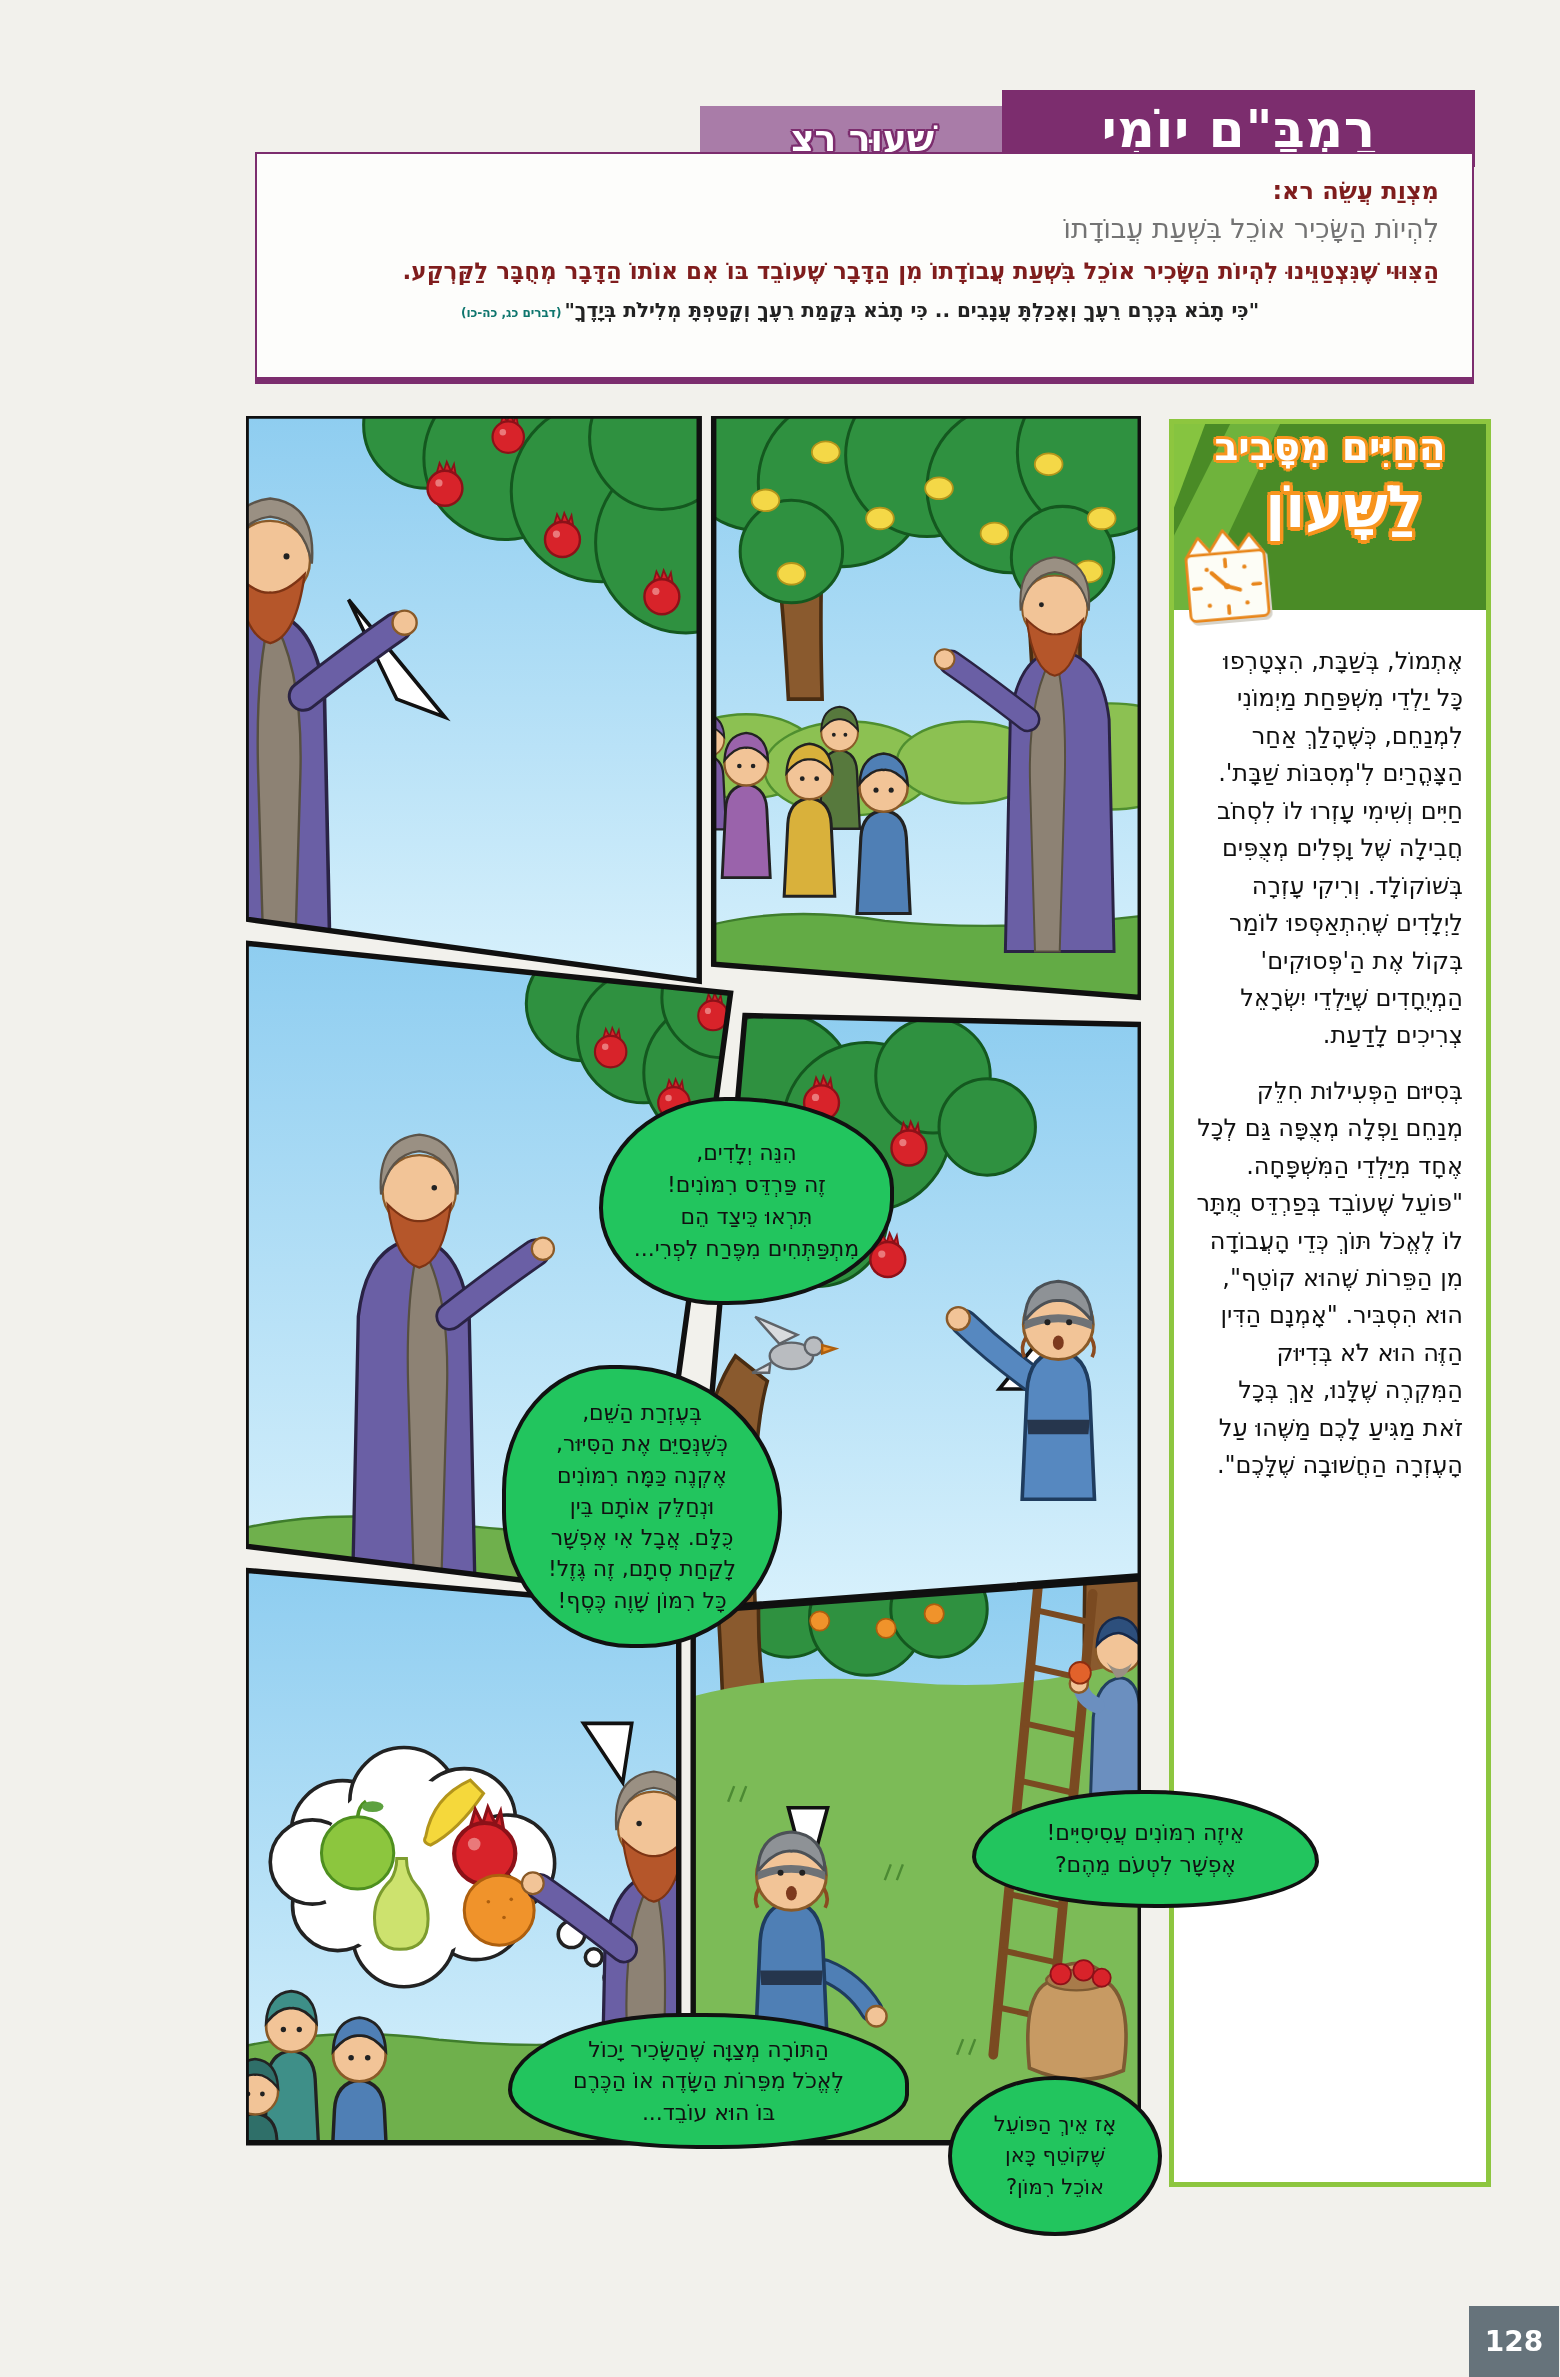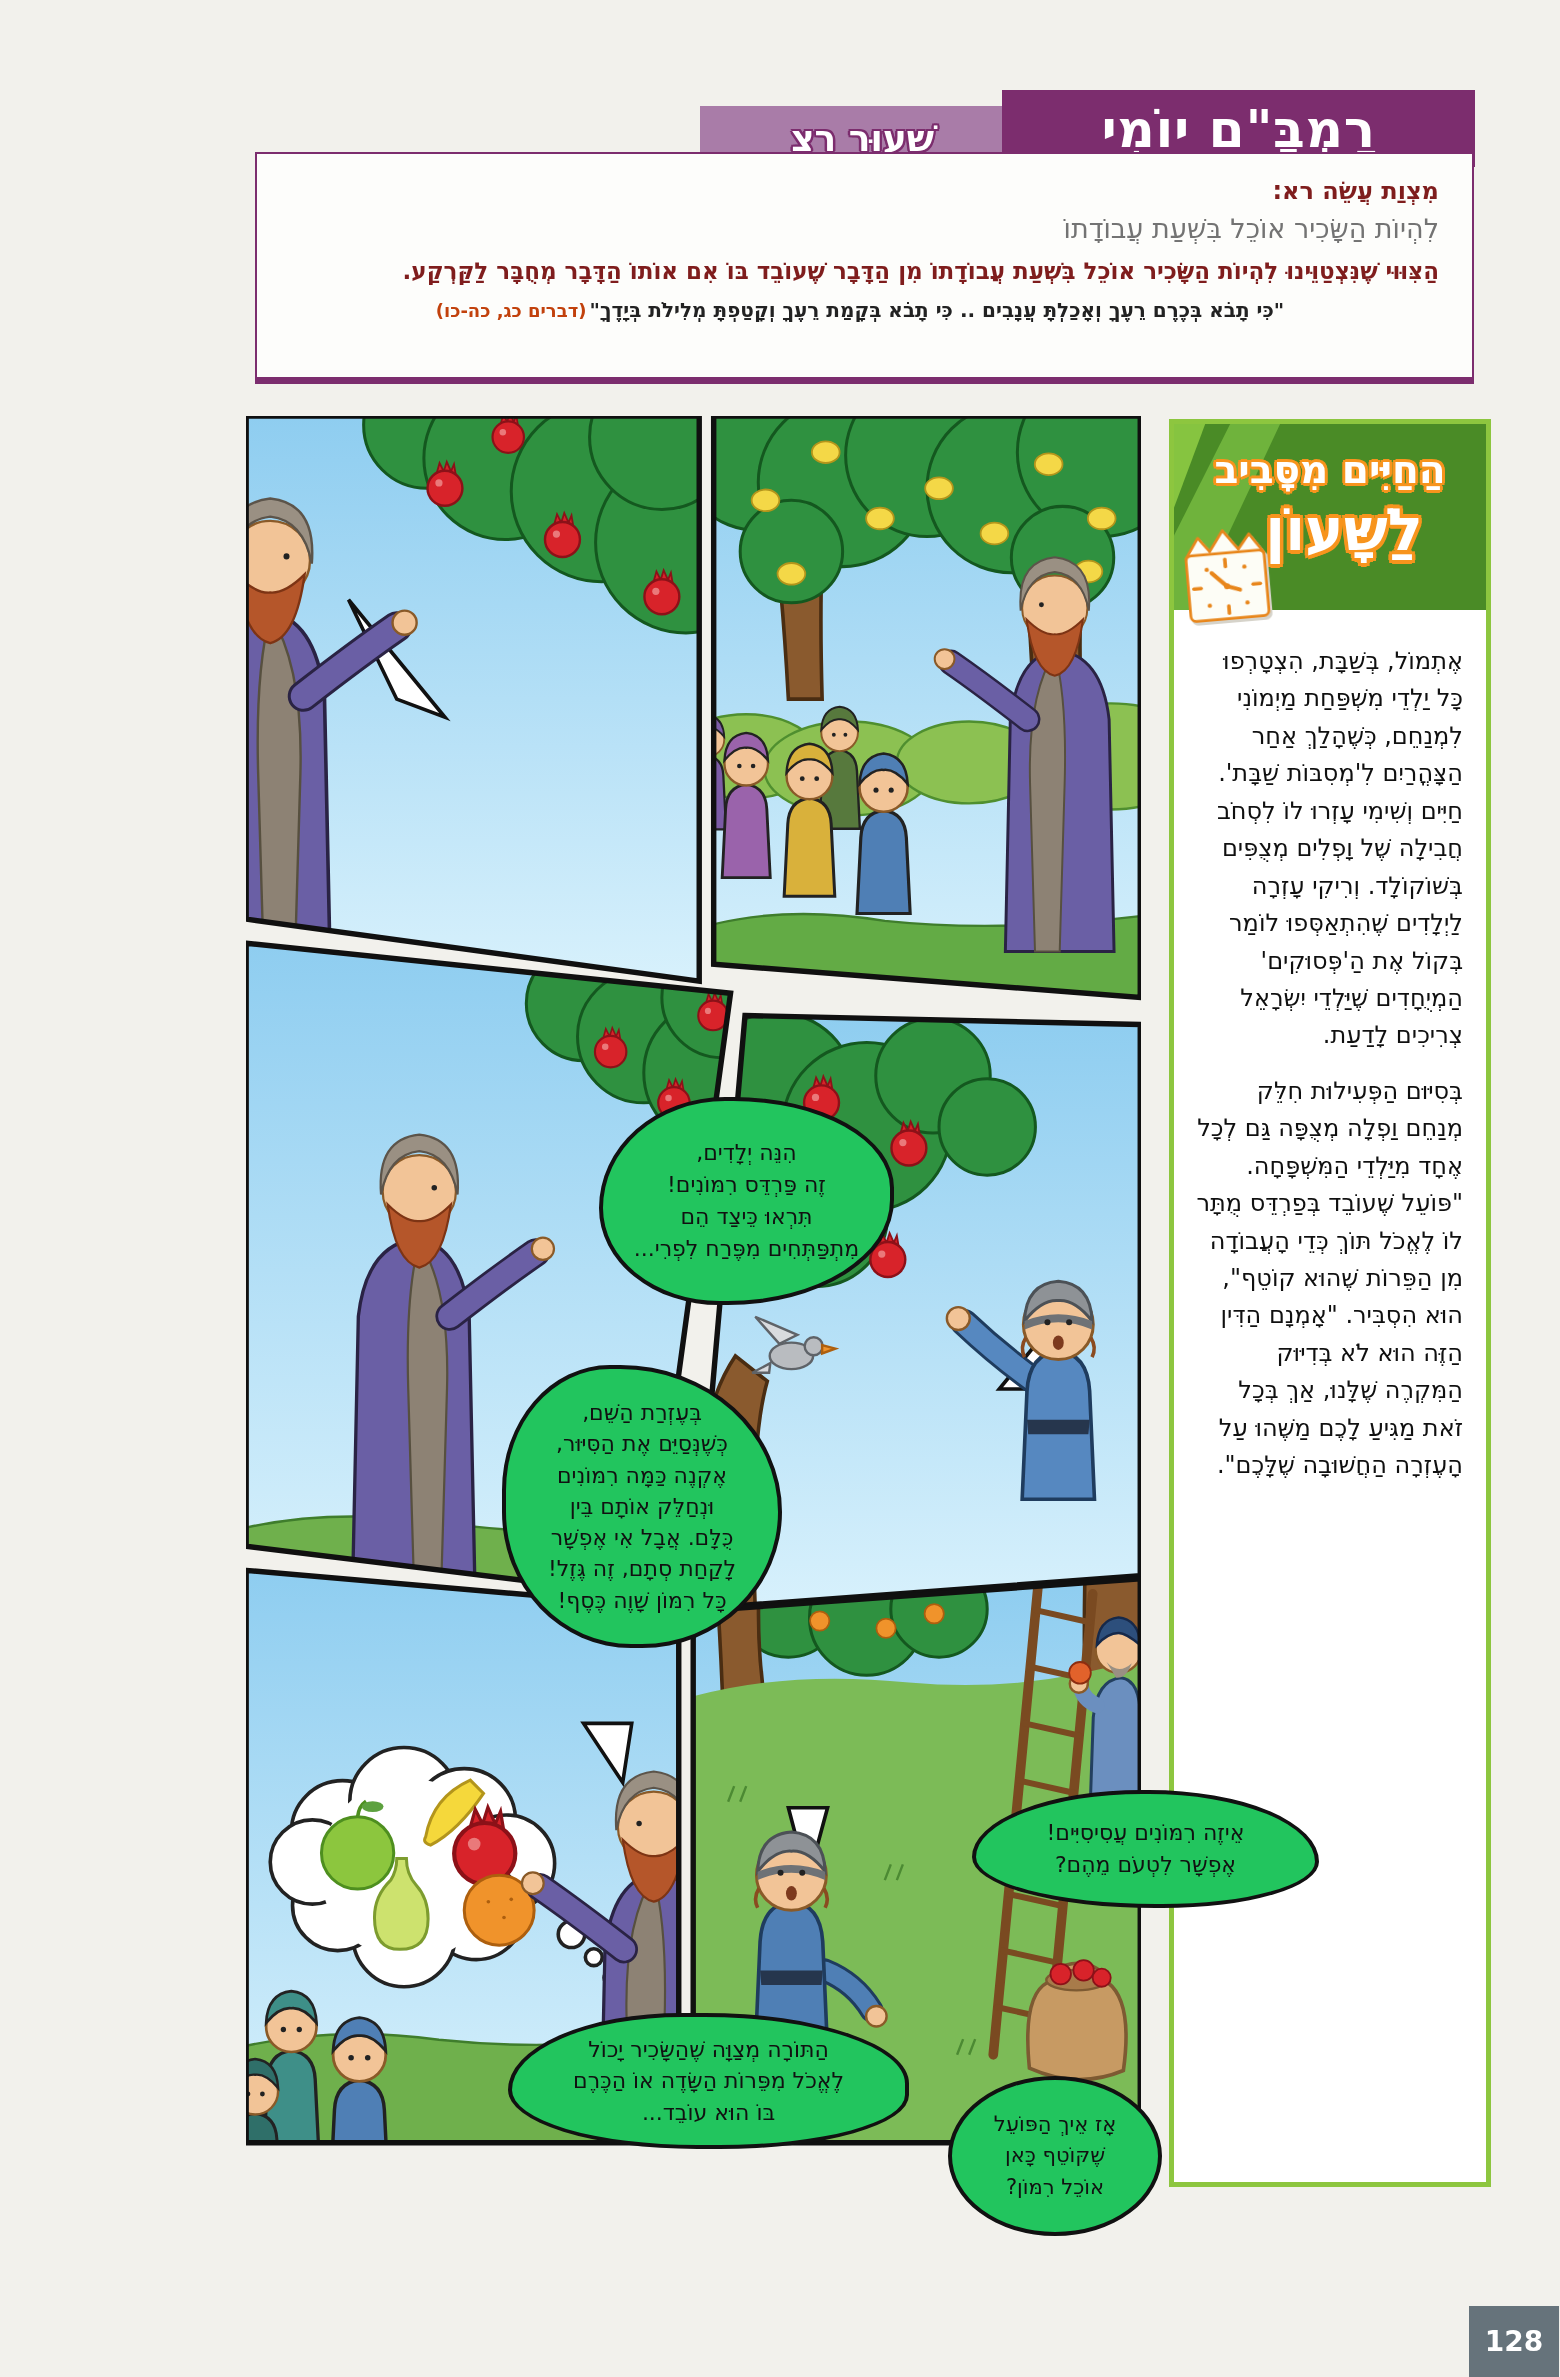--- a/index.html
+++ b/index.html
@@ -15,30 +15,30 @@
   .hdr-dark span{font-size:52px;font-weight:bold;color:#fff;letter-spacing:0.6px;}
   
   .mbox{position:absolute;left:256px;top:152px;width:1219px;height:232px;background:#fdfdfb;
         border:2.4px solid #7c2d6e;border-bottom-width:7.2px;box-sizing:border-box;
         padding:23px 33px 0 24px;}
   .mb-heading{font-size:24px;font-weight:bold;color:#7f1d1d;text-align:right;}
   .mb-sub{font-size:27px;font-weight:normal;color:#737373;text-align:right;margin-top:8.4px;}
   .mb-body{font-size:23px;font-weight:bold;color:#7f1d1d;text-align:right;margin-top:13.3px;}
   .mb-verse{margin-top:14.5px;text-align:center;color:#222;}
   .mb-verse .v{font-size:20px;font-weight:bold;}
-  .mb-verse .s{font-size:18px;font-weight:bold;color:#c2410c;margin-top:26px;}
+  .mb-verse .s{font-size:12px;font-weight:bold;color:#0f766e;margin-top:26px;}
   
   .sidebar{position:absolute;left:1170px;top:419px;width:322px;height:1768px;background:#fff;
            border:5.4px solid #8dc63f;box-sizing:border-box;}
   .sb-head{position:relative;width:100%;height:186px;background:#4a8b26;overflow:visible;}
   .sb-acc1{position:absolute;left:0;top:0;width:100%;height:100%;background:#6fb33c;
            clip-path:polygon(18% 0,34% 0,6% 100%,0 100%,0 60%);}
   .sb-acc2{position:absolute;left:0;top:0;width:100%;height:100%;background:#86c440;
            clip-path:polygon(0 0,10% 0,0 45%);}
-  .sb-logo1{position:relative;z-index:2;text-align:center;padding-top:23px;font-size:39px;font-weight:bold;color:#fff;
+  .sb-logo1{position:relative;z-index:2;text-align:center;font-size:39px;font-weight:bold;color:#fff;
     text-shadow:3px 0 #f7941d,-3px 0 #f7941d,0 3px #f7941d,0 -3px #f7941d,2.4px 2.4px #f7941d,-2.4px -2.4px #f7941d,2.4px -2.4px #f7941d,-2.4px 2.4px #f7941d;}
   .sb-logo2{position:relative;z-index:2;text-align:center;padding-left:28px;margin-top:3.6px;font-size:58px;font-weight:bold;color:#fff;
     text-shadow:3.6px 0 #f7941d,-3.6px 0 #f7941d,0 3.6px #f7941d,0 -3.6px #f7941d,3px 3px #f7941d,-3px -3px #f7941d,3px -3px #f7941d,-3px 3px #f7941d;}
   .sb-clock{position:absolute;z-index:3;left:8.4px;top:101px;width:90px;height:99px;transform:rotate(-5deg);
             filter:drop-shadow(2.4px 3px 0 #d6d3ca);}
   .sb-body{padding:33px 23px 0 20.5px;}
   .sb-body p{margin:0 0 18px 0;font-size:24px;line-height:1.56;color:#101010;text-align:right;font-weight:500;}
   
   .comic{position:absolute;left:247px;top:416px;width:895px;height:1734px;}
   .comic svg{position:absolute;left:0;top:0;}

